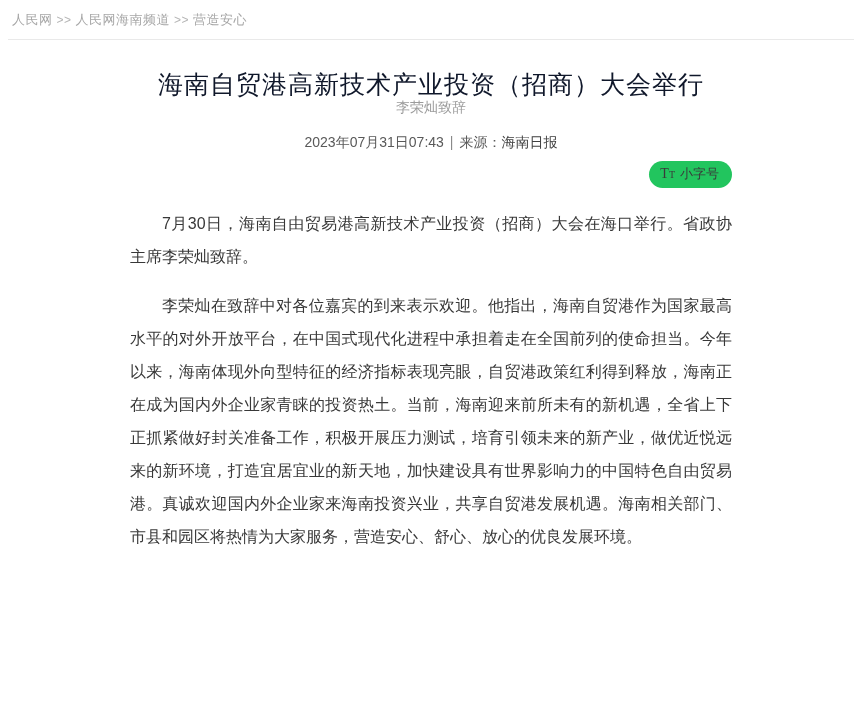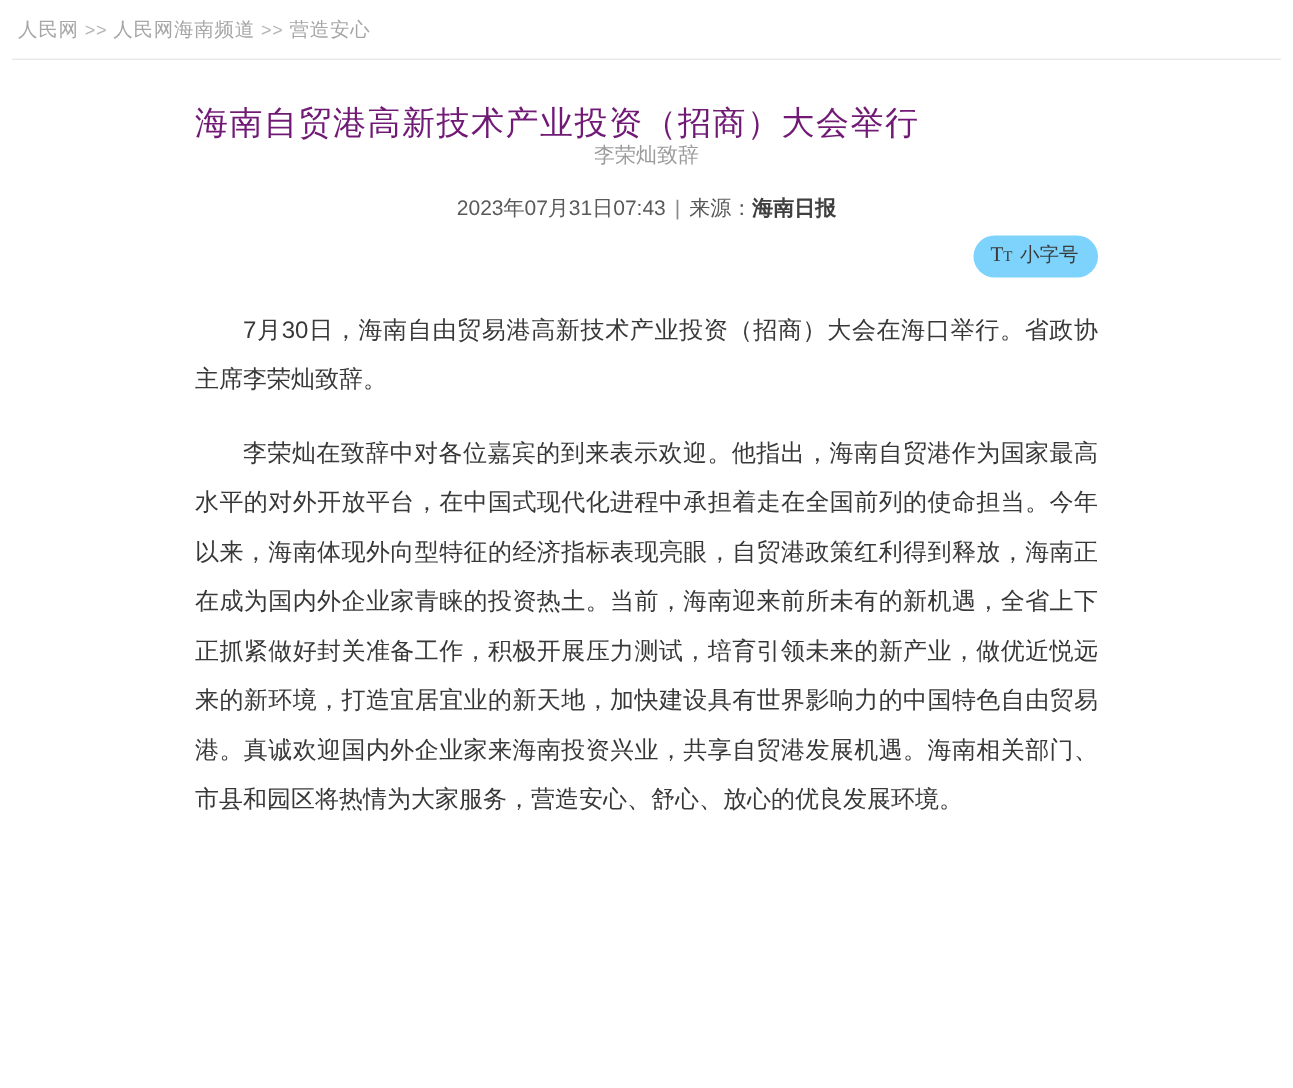--- a/index.html
+++ b/index.html
@@ -37,23 +37,24 @@
     border-top: 1px solid #e9e9e9;
     margin: 0 8px;
   }
   
   .article {
     width: 602px;
     margin: 0 auto;
   }
   .article-title {
     margin: 29px 0 0 0;
-    font-size: 22px;
+    text-align: center;
+    font-size: 25px;
     font-weight: 500;
-    color: #701a75;
+    color: #0f172a;
     letter-spacing: 1px;
     line-height: 1.2;
   }
   .article-subtitle {
     text-align: center;
     font-size: 14px;
     color: #9b9b9b;
   }
   .article-meta {
     margin-top: 17px;
@@ -61,30 +62,29 @@
     font-size: 14px;
     color: #595959;
   }
   .article-meta .meta-divider {
     margin: 0 6px;
     color: #8a8a8a;
   }
   .article-meta .source-name {
     color: #404040;
     text-decoration: none;
-    font-weight: bold;
   }
   .toolbar {
     margin-top: 9px;
     text-align: right;
     padding-right: 0px;
   }
   .font-pill {
     display: inline-block;
-    background: #7dd3fc;
+    background: #22c55e;
     border: none;
     border-radius: 14px;
     padding: 4px 13px 5px 11px;
     font-size: 13px;
     color: #3a3a3a;
     cursor: pointer;
     font-family: "Liberation Sans", "DejaVu Sans", sans-serif;
     line-height: 17px;
   }
   .font-pill .tt-icon { margin-right: 5px; }

